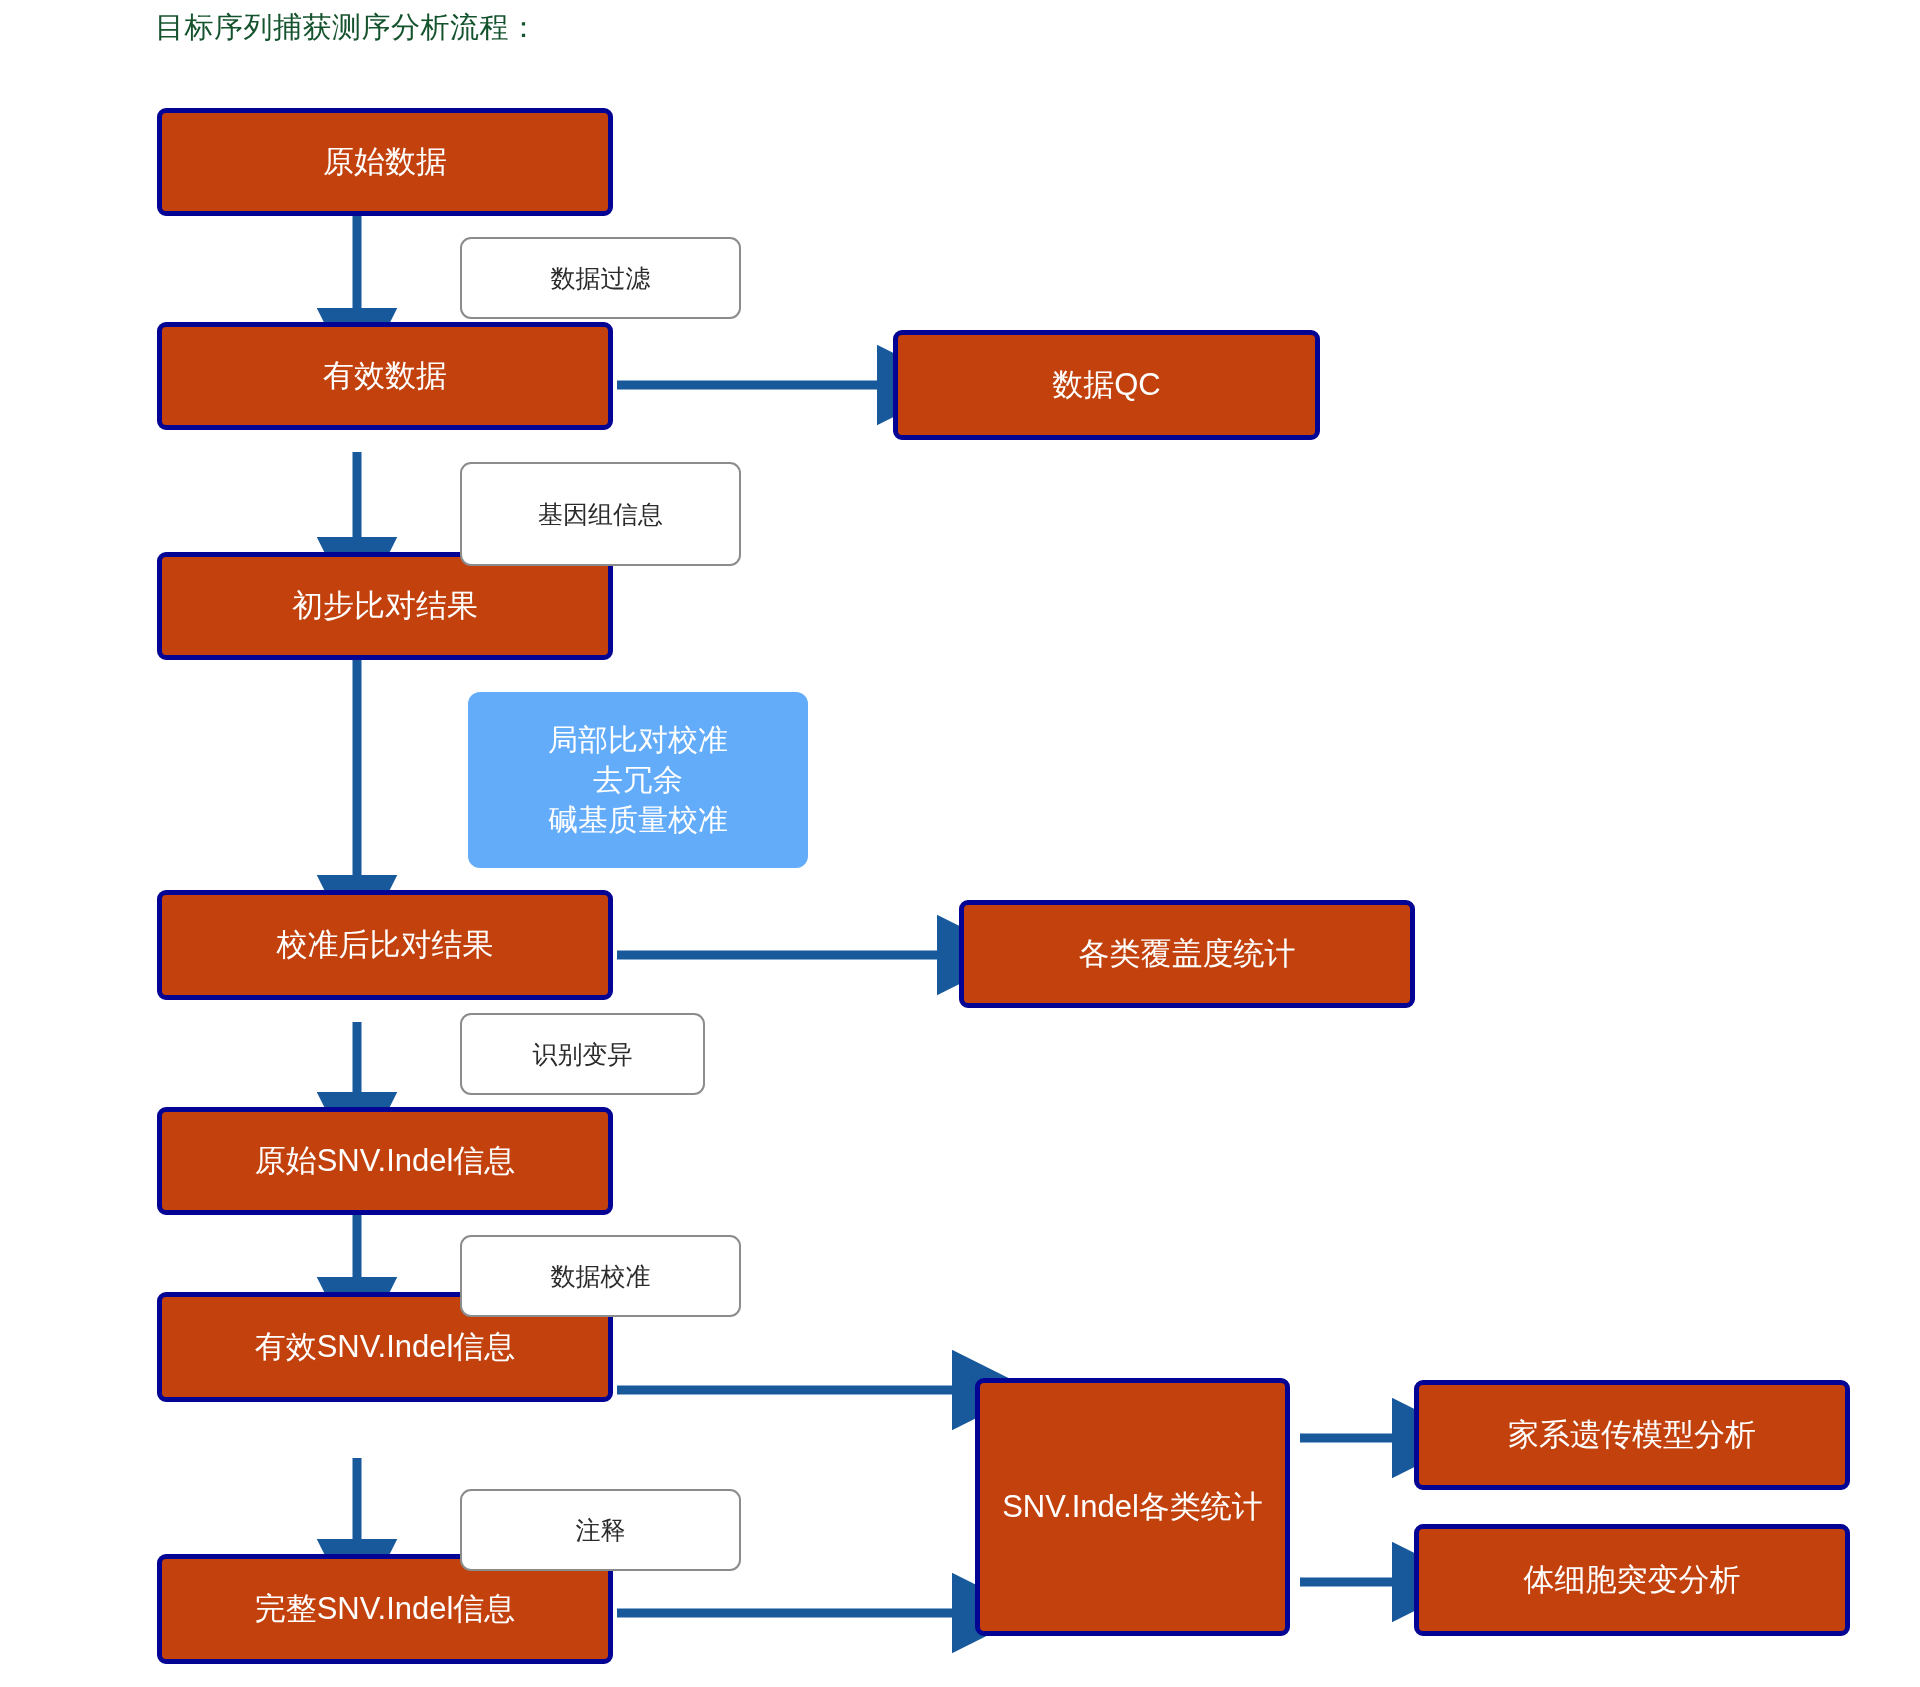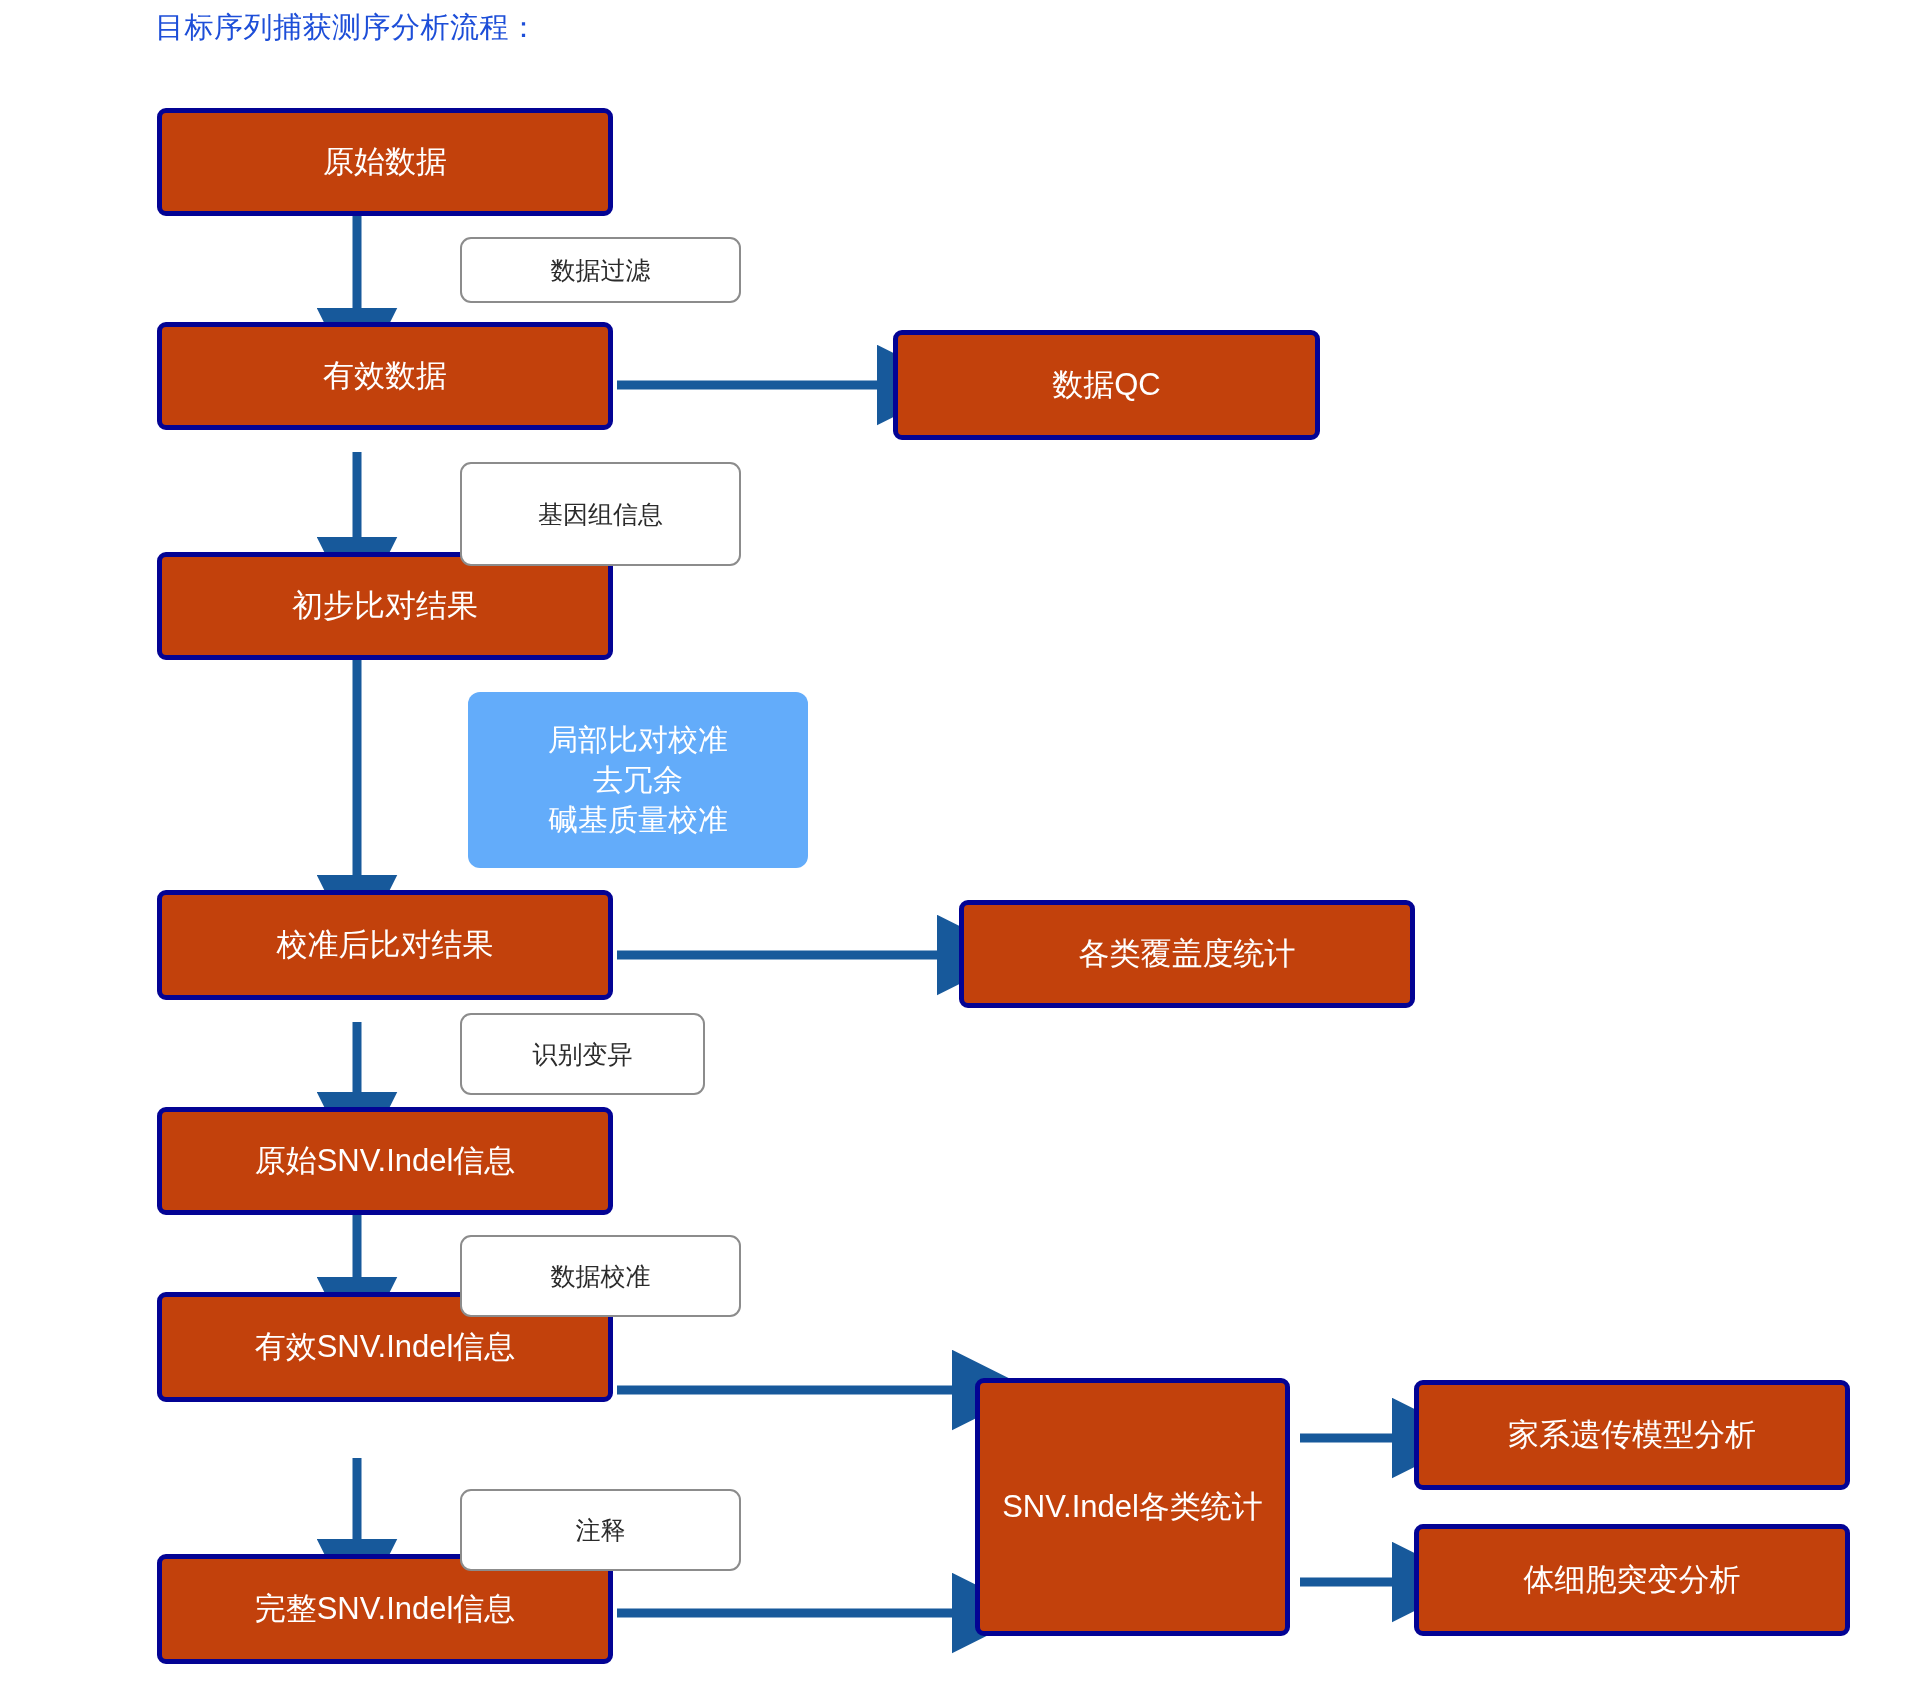--- a/index.html
+++ b/index.html
@@ -24,21 +24,21 @@
     width: 1920px;
     height: 1687px;
     pointer-events: none;
   }
 
   .title {
     position: absolute;
     left: 155px;
     top: 8px;
     font-size: 29px;
-    color: #1d4ed8;
+    color: #14532d;
     letter-spacing: 0.5px;
     white-space: nowrap;
   }
 
   
   .node {
     position: absolute;
     box-sizing: border-box;
     background: #c2410c;
     border: 5px solid #030394;
@@ -139,21 +139,21 @@
   <div class="node" style="left:157px; top:1292px; width:456px; height:110px;">有效SNV.Indel信息</div>
 
   <div class="node" style="left:157px; top:1554px; width:456px; height:110px;">完整SNV.Indel信息</div>
 
   <div class="node" style="left:975px; top:1378px; width:315px; height:258px;">SNV.Indel各类统计</div>
 
   <div class="node" style="left:1414px; top:1380px; width:436px; height:110px;">家系遗传模型分析</div>
 
   <div class="node" style="left:1414px; top:1524px; width:436px; height:112px;">体细胞突变分析</div>
 
-  <div class="edge-label" style="left:460px; top:237px; width:281px; height:66px;">数据过滤</div>
+  <div class="edge-label" style="left:460px; top:237px; width:281px; height:82px;">数据过滤</div>
 
   <div class="edge-label" style="left:460px; top:462px; width:281px; height:104px;">基因组信息</div>
 
   <div class="edge-label" style="left:460px; top:1013px; width:245px; height:82px;">识别变异</div>
 
   <div class="edge-label" style="left:460px; top:1235px; width:281px; height:82px;">数据校准</div>
 
   <div class="edge-label" style="left:460px; top:1463px; width:281px; height:82px;margin-top:26px;">注释</div>
 
 </div>

